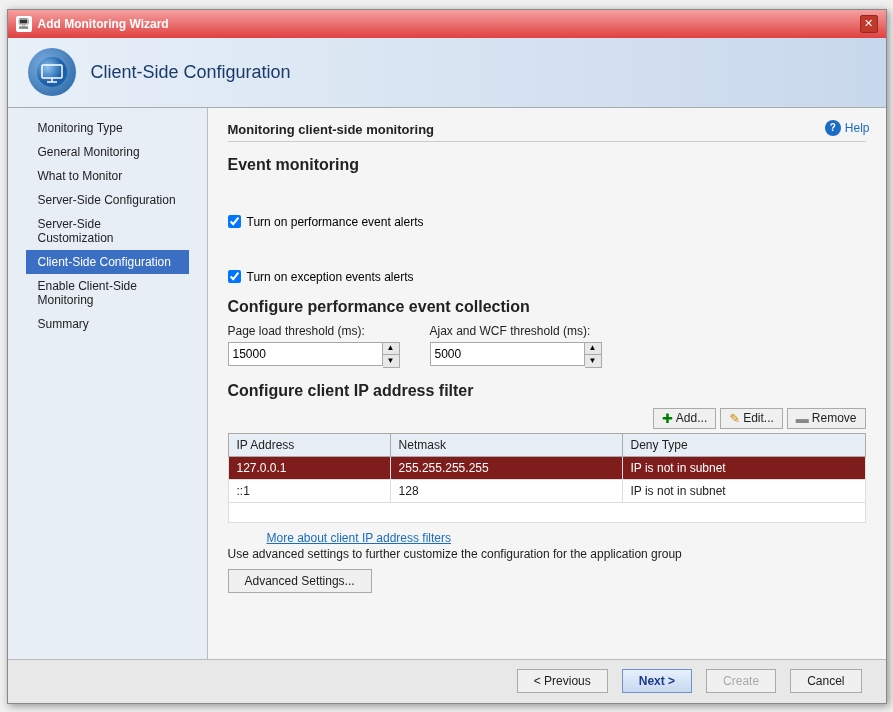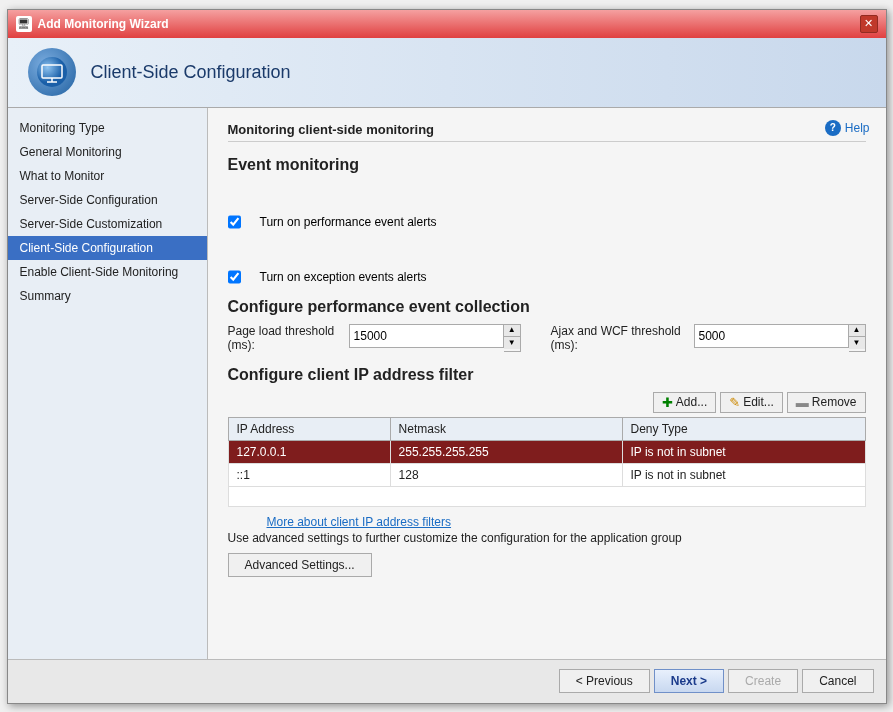--- a/index.html
+++ b/index.html
@@ -96,21 +96,21 @@
     .main-content {
       display: flex;
       flex: 1;
       overflow: hidden;
     }
 
     .sidebar {
       width: 200px;
       background: #e8eef5;
       border-right: 1px solid #bbb;
-      padding: 8px 0;
+      padding: 8px 18px;
     }
 
     .sidebar-item {
       padding: 5px 12px;
       color: #222;
       cursor: pointer;
       font-size: 12px;
     }
 
     .sidebar-item.active {
@@ -162,21 +162,22 @@
 
     .subsection-title {
       font-size: 16px;
       font-weight: bold;
       color: #222;
       margin-bottom: 8px;
     }
 
     .checkbox-row {
       display: flex;
-      gap: 19px;
+      align-items: center;
+      gap: 6px;
       margin-bottom: 5px;
       margin-top: 41px;
     }
 
     .checkbox-row input[type="checkbox"] {
       cursor: pointer;
     }
 
     .form-section {
       margin-top: 14px;
@@ -184,20 +185,21 @@
     }
 
     .threshold-row {
       display: flex;
       gap: 30px;
       margin-top: 8px;
     }
 
     .threshold-group {
       display: flex;
+      flex-direction: column;
       gap: 4px;
     }
 
     .threshold-label {
       font-size: 12px;
       color: #222;
     }
 
     .threshold-input-wrap {
       display: flex;
@@ -321,22 +323,22 @@
       color: #222;
     }
 
     .footer {
       height: 44px;
       background: #e8e8e8;
       border-top: 1px solid #bbb;
       display: flex;
       align-items: center;
       justify-content: flex-end;
-      padding: 0 12px;
-      gap: 4px;
+      padding: 0 24px;
+      gap: 14px;
     }
 
     .footer-btn {
       padding: 4px 16px;
       min-width: 70px;
       background: #f0f0f0;
       border: 1px solid #aaa;
       cursor: pointer;
       font-size: 12px;
       color: #222;

